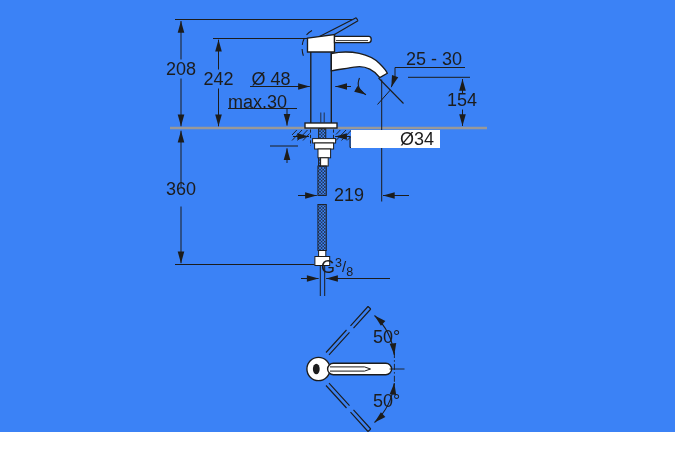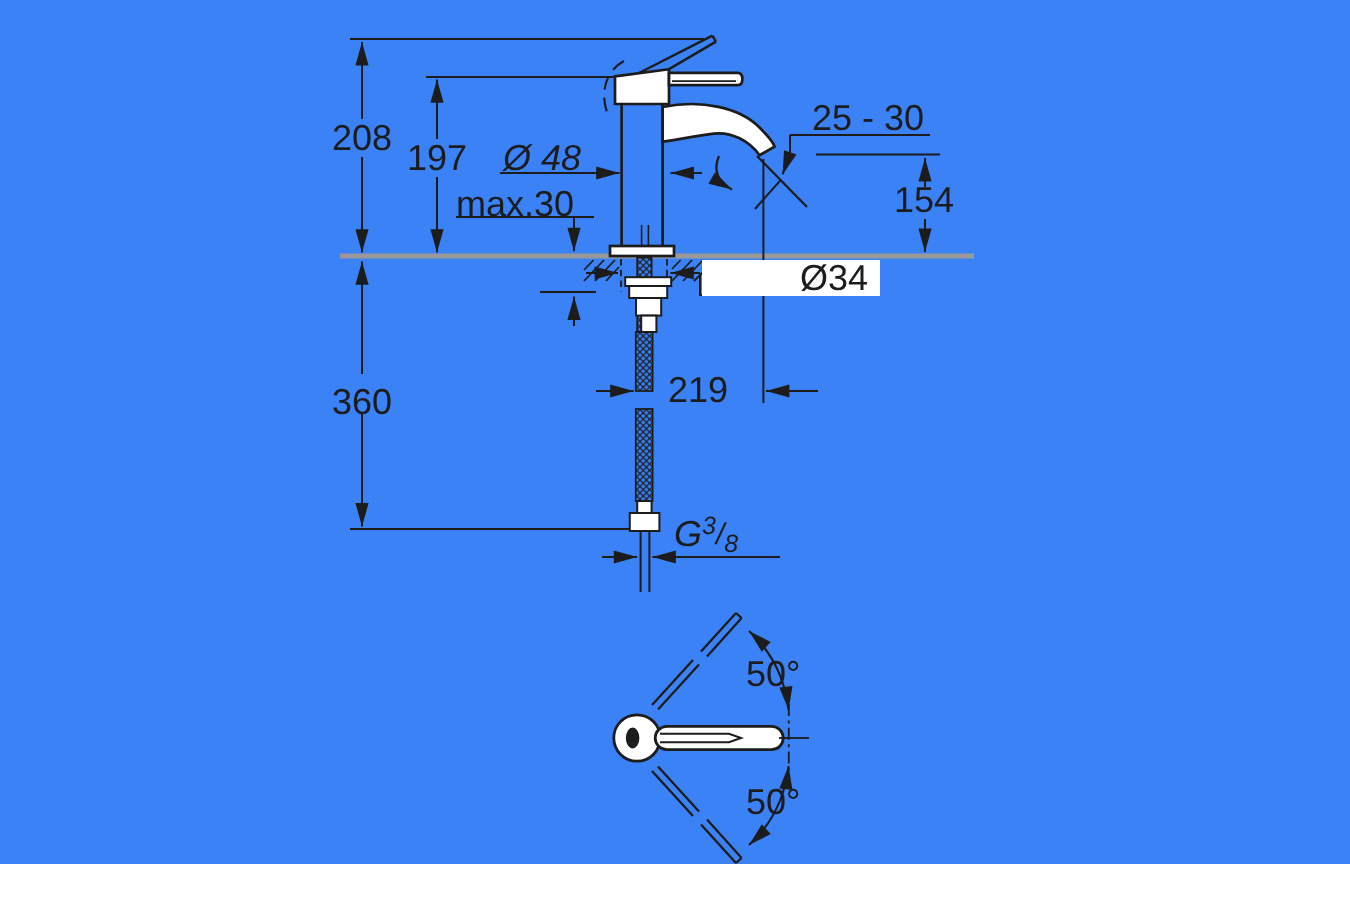--- a/index.html
+++ b/index.html
@@ -133,29 +133,29 @@
     <circle cx="318.5" cy="369" r="11.6" fill="#ffffff" stroke-width="1.4"></circle>
     <ellipse cx="316.3" cy="369" rx="3.4" ry="5.2" fill="#1c1c1c" stroke="none"></ellipse>
     <rect x="327.6" y="363.2" width="64" height="11.6" rx="5.8" fill="#ffffff" stroke-width="1.4"></rect>
     <path d="M330,366.9 H364.5 L370.5,369 L364.5,371.1 H330" stroke-width="1"></path>
     <path d="M389.5,369 H404.5" stroke-width="0.9"></path>
     <path d="M394.4,352 V386.3" stroke-width="0.9" stroke-dasharray="6,2.2,1.5,2.2"></path>
   </g>
 </svg>
 
 <div class="lbl ctr" style="left:162px;top:60px;width:38px;">208</div>
-<div class="lbl ctr" style="left:199px;top:70px;width:39px;">197</div>
-<div class="lbl ctr" style="left:247px;top:69.5px;width:48px;font-style:italic;">Ø 48</div>
+<div class="lbl ctr" style="left:199px;top:70px;width:39px;">242</div>
+<div class="lbl ctr" style="left:247px;top:69.5px;width:48px;">Ø 48</div>
 <div class="lbl" style="left:228px;top:92.5px;text-align:center;">max.30</div>
 <div class="lbl ctr" style="left:404px;top:50px;width:60px;">25 - 30</div>
 <div class="lbl" style="left:447px;top:91px;">154</div>
 <div class="lbl ctr bgw" style="left:351px;top:130px;width:44px;padding-left:44px;">Ø34</div>
 <div class="lbl" style="left:334px;top:185.5px;">219</div>
-<div class="lbl ctr" style="left:162px;top:192px;width:38px;">360</div>
+<div class="lbl ctr" style="left:162px;top:180px;width:38px;">360</div>
 
-<div class="lbl" style="left:337px;top:258px;font-style:italic;">
+<div class="lbl" style="left:321px;top:258px;">
   <span>G</span><span class="sup">3</span><span class="slash">/</span><span class="sub">8</span>
 </div>
 
 <div class="lbl" style="left:373px;top:328px;">50°</div>
 <div class="lbl" style="left:373px;top:391.5px;">50°</div>
 
 </div>
 
 </body></html>

